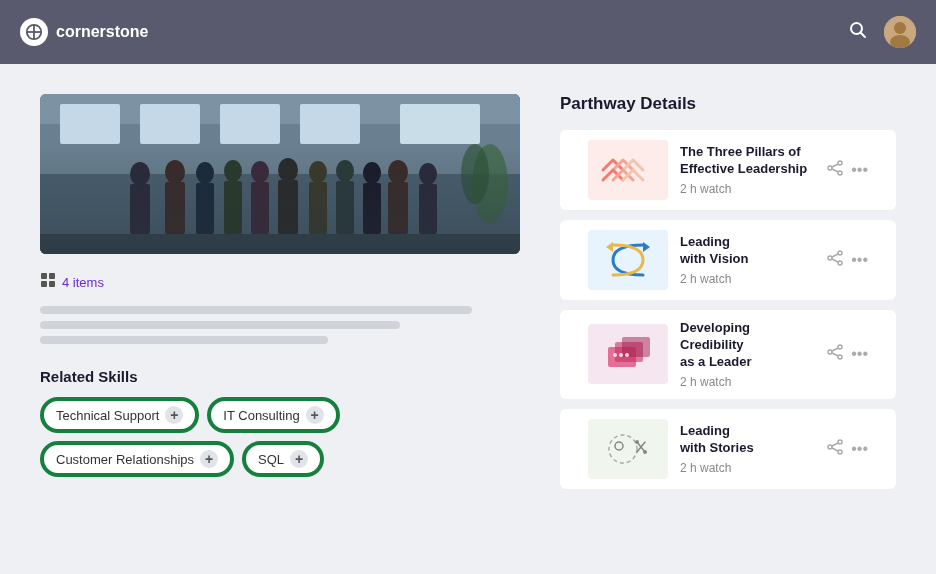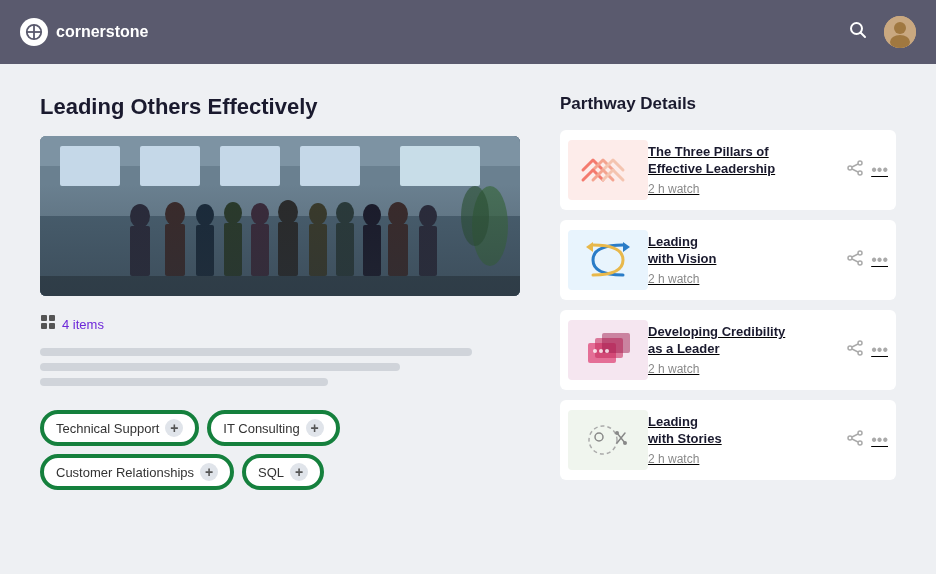--- a/index.html
+++ b/index.html
@@ -171,23 +171,22 @@
     .pathway-list {
       display: flex;
       flex-direction: column;
       gap: 10px;
     }
     .pathway-item {
       background: #fff;
       border-radius: 6px;
       display: flex;
       align-items: center;
-      padding: 10px 8px;
-      gap: 0;
-      text-decoration: underline;
+      padding: 10px 28px;
+      gap: 12px;
     }
     .pathway-thumb {
       width: 80px;
       height: 60px;
       border-radius: 4px;
       flex-shrink: 0;
       overflow: hidden;
       background: #f0f2f5;
       display: flex;
       align-items: center;
@@ -251,21 +250,20 @@
         <circle cx="16" cy="12" r="6" fill="#a07840"></circle>
         <ellipse cx="16" cy="26" rx="10" ry="7" fill="#a07840"></ellipse>
       </svg>
     </div>
   </div>
 </nav>
 
 <div class="main-content">
 
   <div class="left-panel">
-    <h1 class="page-title">Leading Others Effectively</h1>
 
     <div class="hero-image">
       <div class="hero-image-inner">
         
         <svg width="100%" height="100%" viewBox="0 0 480 160" preserveAspectRatio="xMidYMid slice">
           <rect width="480" height="160" fill="#6a8090"></rect>
           <rect width="480" height="80" y="80" fill="#4a6070"></rect>
 
           <rect x="0" y="0" width="480" height="30" fill="#8fa5b5" opacity="0.5"></rect>
 
@@ -329,20 +327,21 @@
         <span>4 items</span>
       </div>
     </div>
 
     <div class="desc-lines">
       <div class="desc-line" style="width: 90%;"></div>
       <div class="desc-line" style="width: 75%;"></div>
       <div class="desc-line" style="width: 60%;"></div>
     </div>
 
+    <h3 class="related-skills-title">Related Skills</h3>
     <div class="skills-grid">
       <div class="skill-tag">
         <span>Technical Support</span>
         <div class="skill-plus">+</div>
       </div>
       <div class="skill-tag">
         <span>IT Consulting</span>
         <div class="skill-plus">+</div>
       </div>
       <div class="skill-tag">

